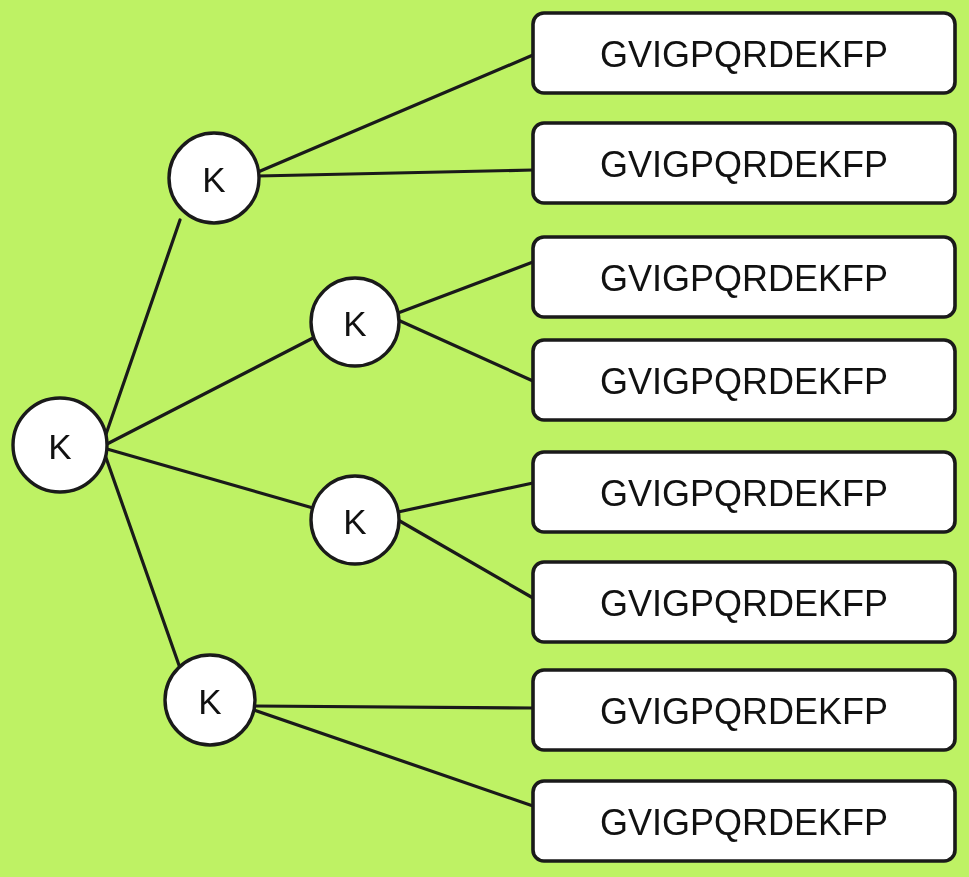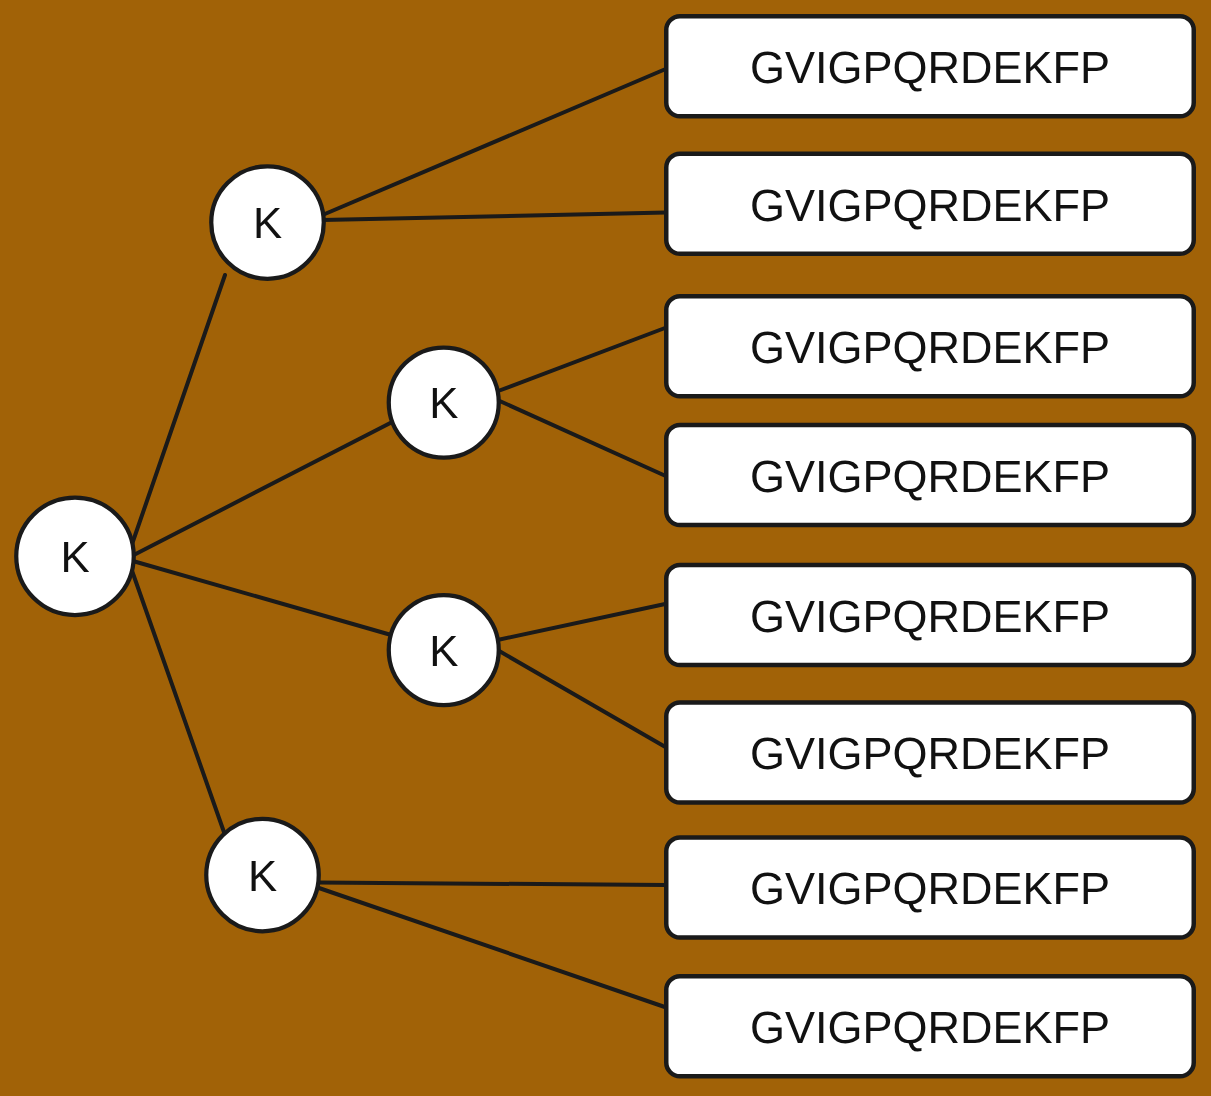--- a/index.html
+++ b/index.html
@@ -7,21 +7,21 @@
     padding: 0;
     background: #ffffff;
   }
   body {
     font-family: "Liberation Sans", sans-serif;
   }
   #diagram-root {
     position: relative;
     width: 969px;
     height: 877px;
-    background: #a16207;
+    background: #bef264;
     overflow: hidden;
   }
   #tree-svg {
     position: absolute;
     top: 0;
     left: 0;
     width: 969px;
     height: 877px;
     display: block;
   }

